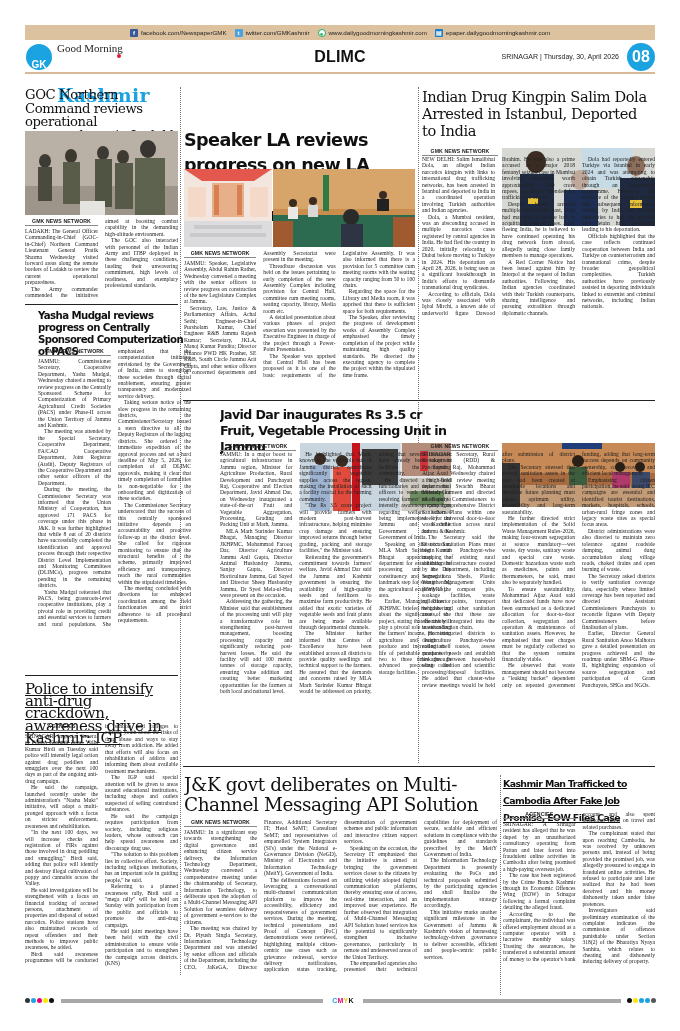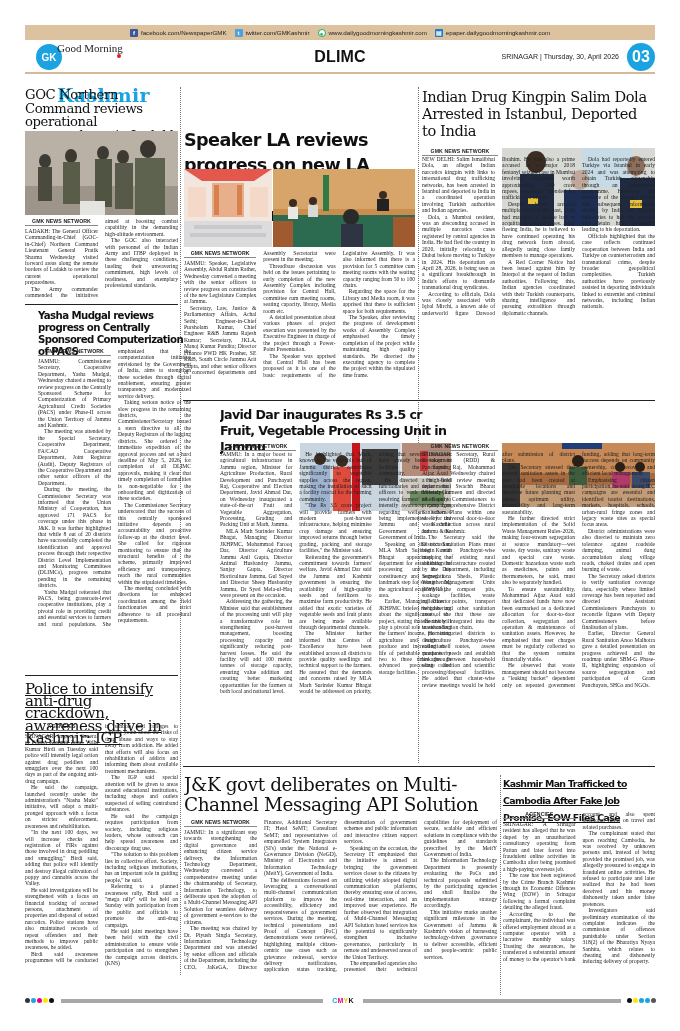--- a/index.html
+++ b/index.html
@@ -17,21 +17,21 @@
     font-size: 6px; line-height: 8px; text-align: center; font-weight: bold; }
   .s-fb { background: #3b5998; }
   .s-tw { background: #4aa3df; }
   .s-web { background: #fff; color: #2a6; border: 1px solid #2a6; border-radius: 50%; }
   .s-ep { background: #1e7fc8; }
 
   
   .masthead { position: absolute; left: 0; top: 15px; width: 630px; height: 34px; border-bottom: 2px solid #d7b99a; }
   .logo-circle { position: absolute; left: 1px; top: 4px; width: 26px; height: 26px; border-radius: 50%;
     background: #1aa3e0; color: #fff; font-family: "Liberation Sans", sans-serif; font-size: 10px; font-weight: bold;
-    display: flex; align-items: center; justify-content: center; margin-left: 10px; }
+    display: flex; align-items: flex-end; justify-content: center; }
   .logo-gm { position: absolute; left: 32px; top: 2px; font-family: "Liberation Serif", serif; font-size: 11px; color: #222; }
   .logo-k { position: absolute; left: 32px; top: 11px; font-family: "DejaVu Serif", serif; font-weight: bold; font-size: 19px; color: #1aa3e0; letter-spacing: 0.3px; margin-top: 33px; }
   .logo-dot { position: absolute; left: 92px; top: 14px; width: 4px; height: 4px; border-radius: 50%; background: #e21b2c; }
   .section-name { position: absolute; left: 0; width: 630px; top: 8px; text-align: center;
     font-family: "Liberation Sans", sans-serif; font-weight: bold; font-size: 16px; color: #111; letter-spacing: 0.2px; }
   .dateline { position: absolute; right: 36px; top: 13px; font-family: "Liberation Sans", sans-serif; font-size: 7px; color: #222; }
   .page-no { position: absolute; right: 0; top: 3px; width: 28px; height: 28px; border-radius: 50%; background: #1aa3e0;
     color: #fff; font-family: "Liberation Sans", sans-serif; font-weight: bold; font-size: 16px;
     display: flex; align-items: center; justify-content: center; }
 
@@ -88,21 +88,21 @@
 
   <div class="masthead">
     <div class="logo-circle">
         <span>GK</span>
       </div>
     <div class="logo-gm">Good Morning</div>
     <div class="logo-k">Kashmir</div>
     <div class="logo-dot"></div>
     <div class="section-name">DLIMC</div>
     <div class="dateline">SRINAGAR | Thursday, 30, April 2026</div>
-    <div class="page-no">03</div>
+    <div class="page-no">08</div>
   </div>
 
   <div class="vrule" style="left:155px; top:62px; height:888px;"></div>
   <div class="vrule" style="left:393px; top:62px; height:676px;"></div>
   <div class="vrule" style="left:475px; top:750px; height:220px;"></div>
   <div class="hrule" style="left:0; top:279px; width:153px;"></div>
   <div class="hrule" style="left:0; top:650px; width:153px;"></div>
   <div class="hrule" style="left:158px; top:375px; width:472px;"></div>
   <div class="hrule" style="left:158px; top:741px; width:472px;"></div>
 

